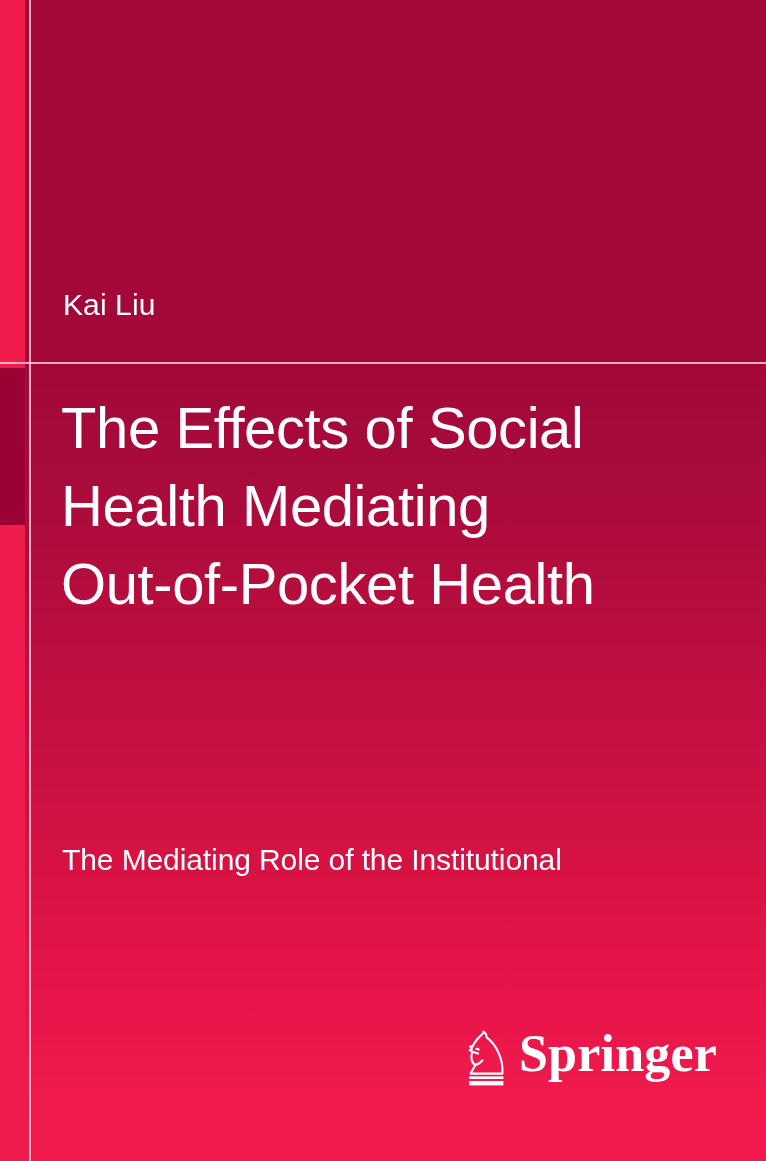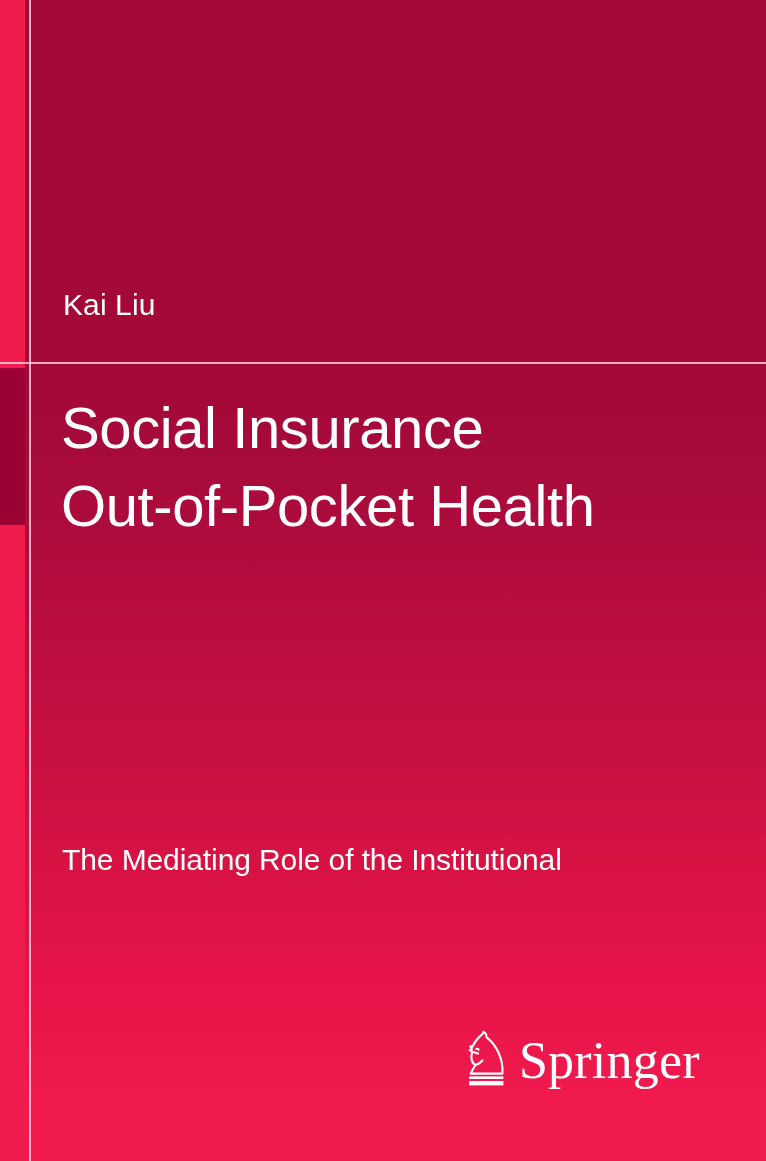--- a/index.html
+++ b/index.html
@@ -119,42 +119,43 @@
   .logo-knight {
     width: 42px;
     height: 58px;
     display: block;
   }
   .logo-word {
     color: #ffffff;
     font-family: "Liberation Serif", serif;
     font-size: 52px;
     line-height: 52px;
-    font-weight: 400;
+    font-weight: 700;
     margin-left: 11px;
-    margin-bottom: 1px;
+    margin-bottom: 8px;
     letter-spacing: 0.2px;
   }
 </style>
 </head>
 <body>
 
 <div id="cover">
 
   <div class="left-strip">
     <div class="left-strip-dark"></div>
   </div>
 
   <div class="vrule"></div>
   <div class="hrule"></div>
 
   <div class="author">Kai Liu</div>
 
   <div class="title">
-    <span class="title-line">Social Insurance</span>
+    <span class="title-line">The Effects of Social</span>
+    <span class="title-line">Health Mediating</span>
     <span class="title-line">Out-of-Pocket Health</span>
   </div>
 
   <div class="subtitle">
     <span class="subtitle-line">The Mediating Role of the Institutional</span>
   </div>
 
   <div class="logo">
     <svg class="logo-knight" viewBox="0 0 42 58" aria-hidden="true">
       <g fill="none" stroke="#ffffff" stroke-width="2.1" stroke-linejoin="round" stroke-linecap="round">

